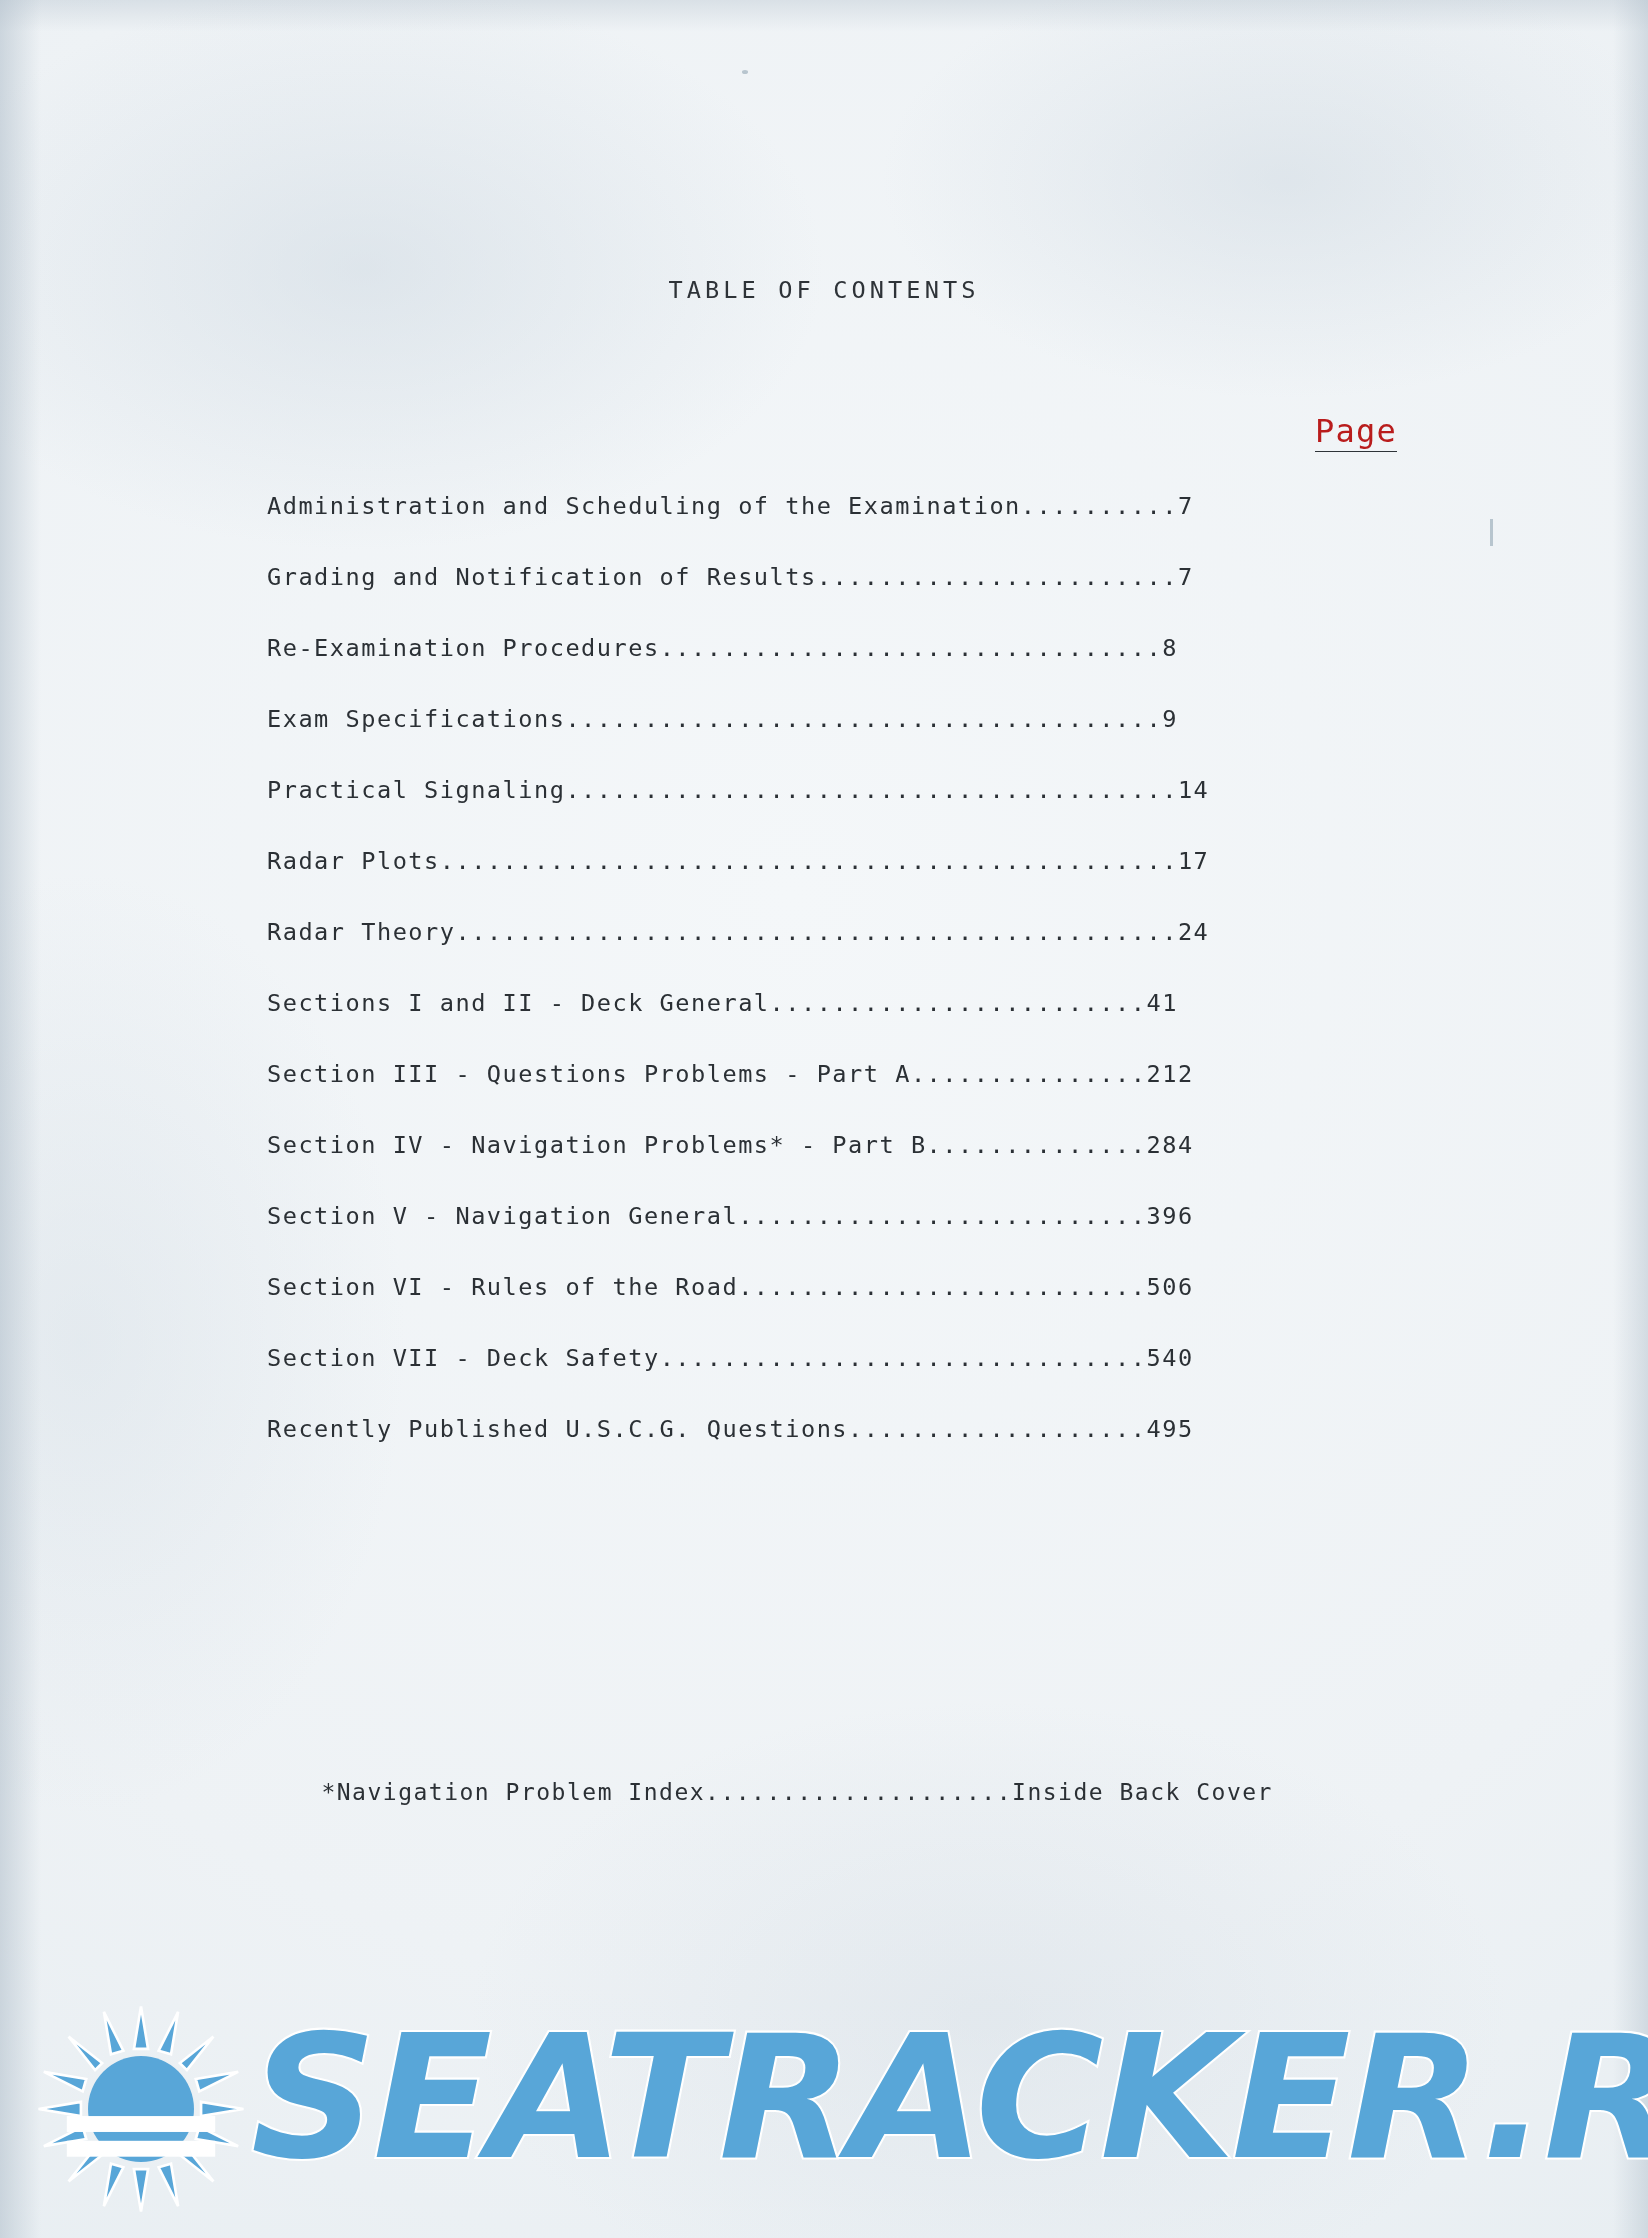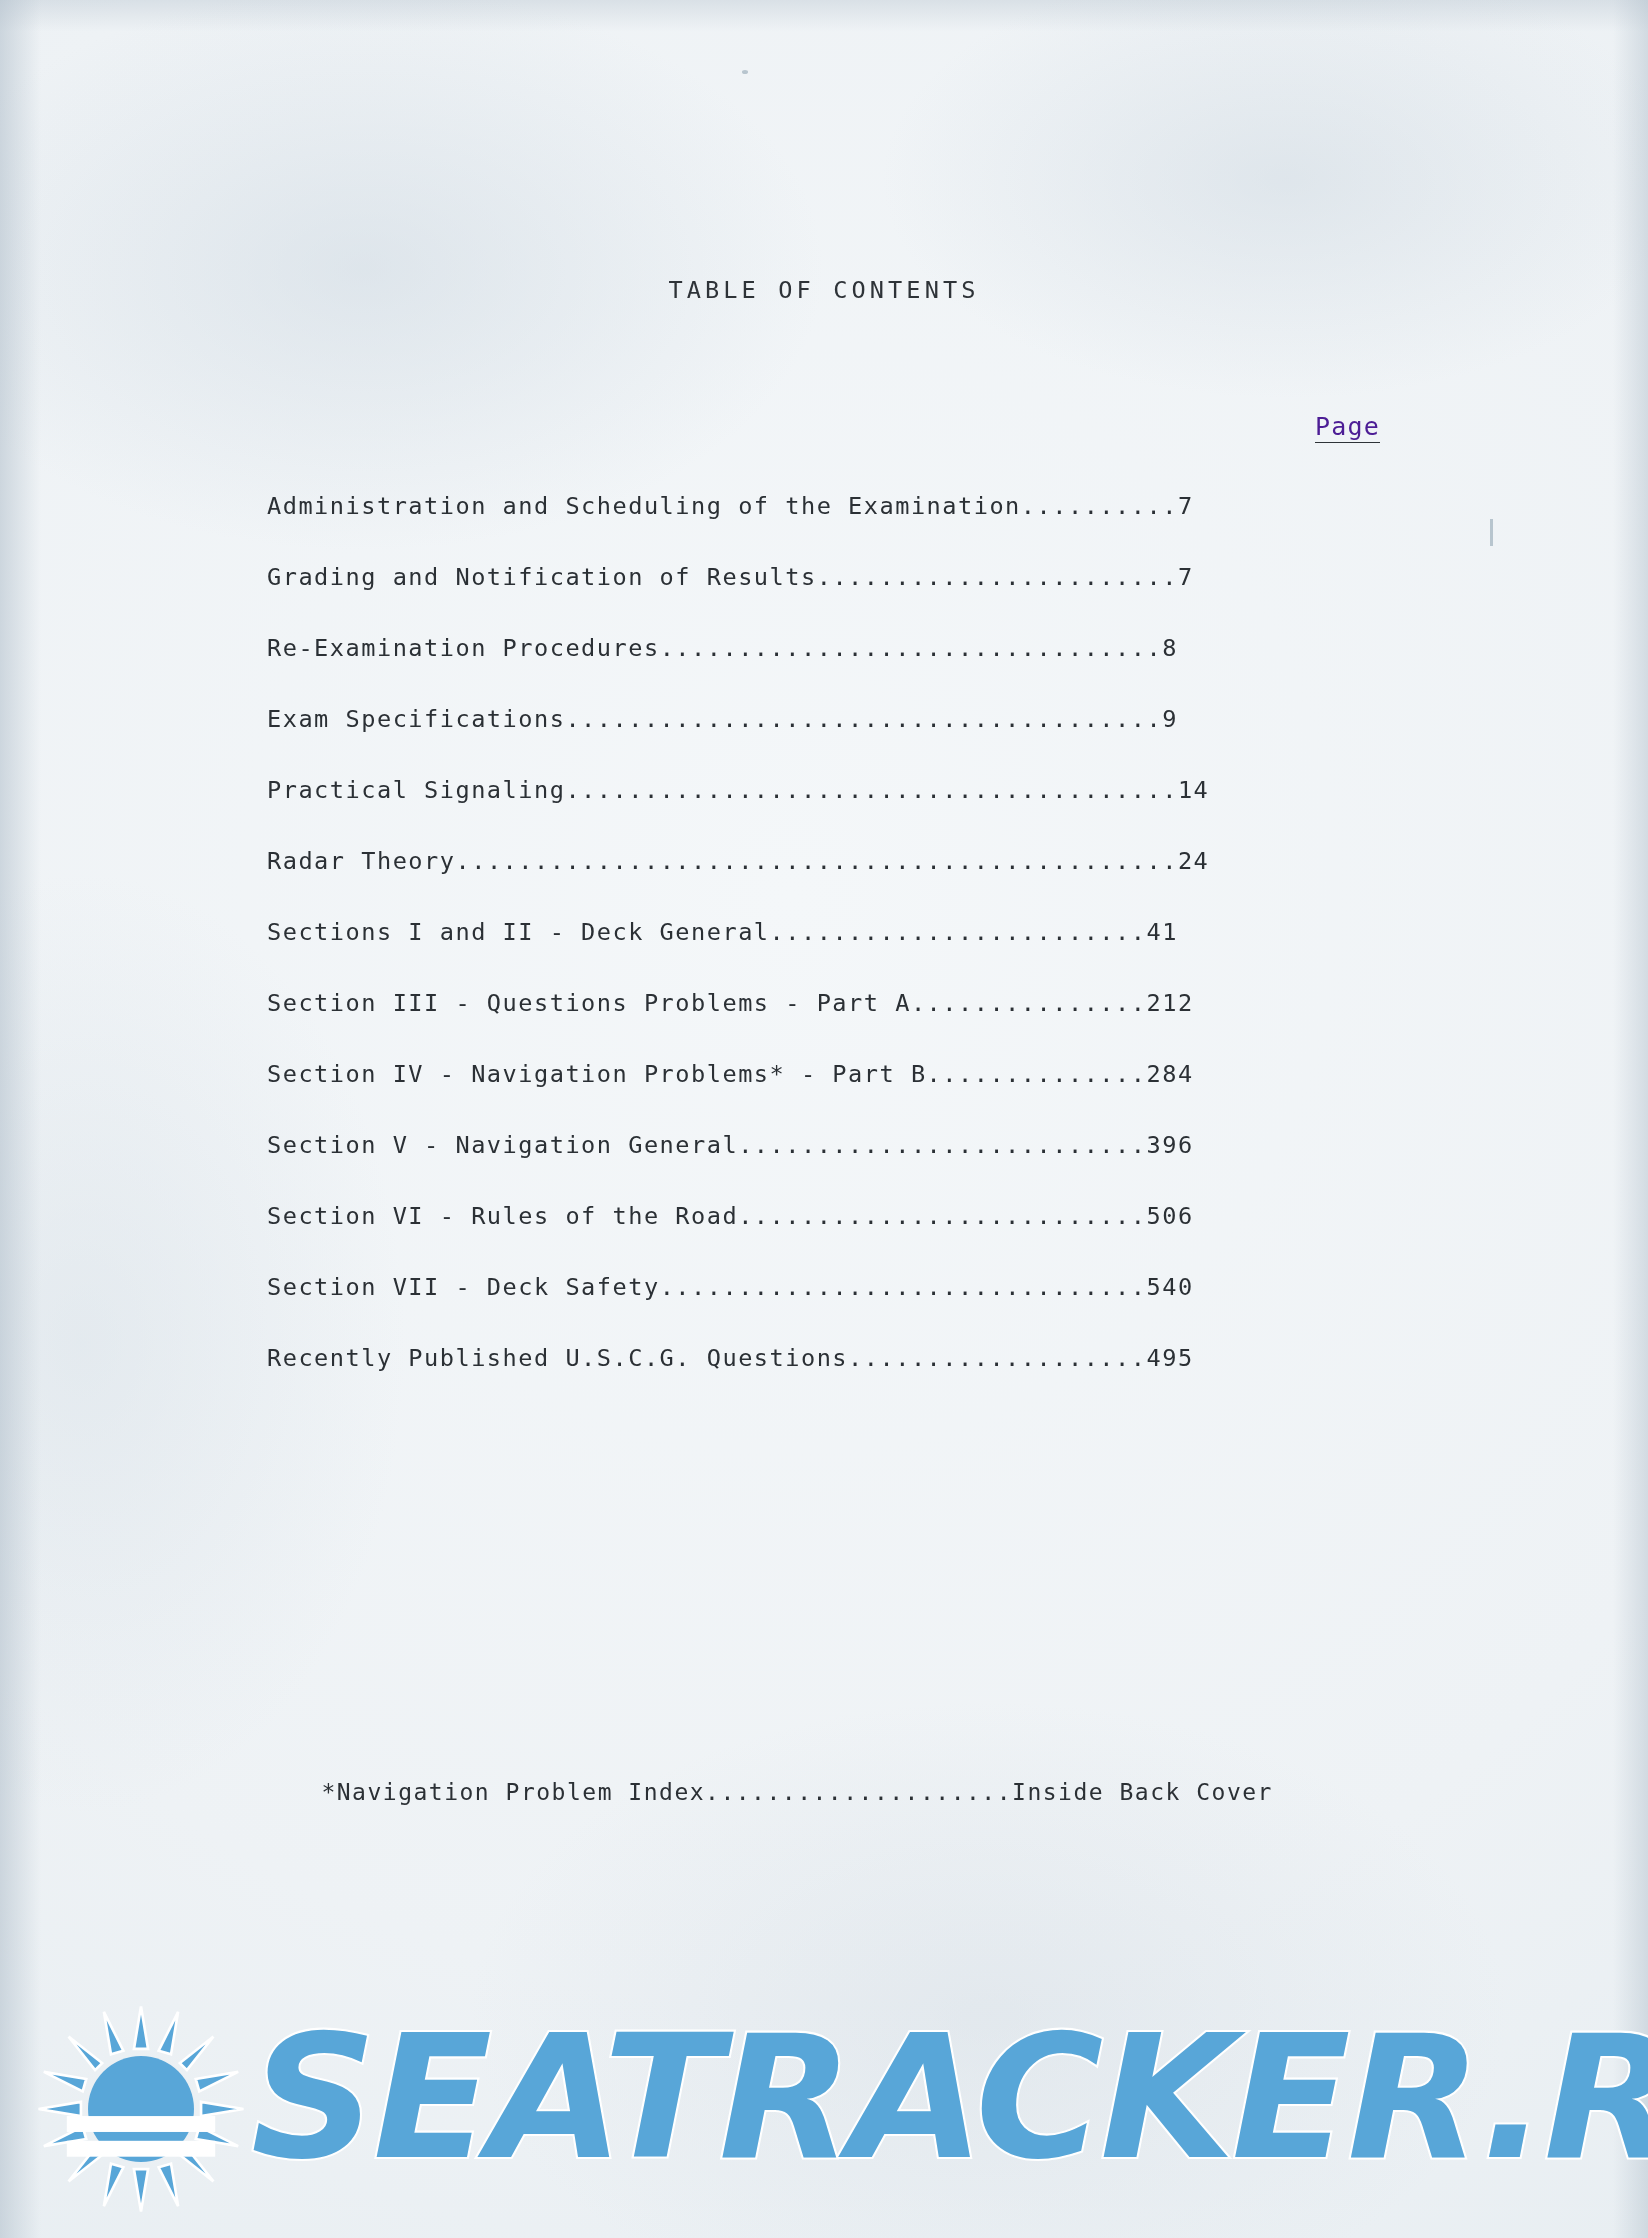--- a/index.html
+++ b/index.html
@@ -62,23 +62,23 @@
     text-align: center;
     font-size: 23.6px;
     letter-spacing: 4.1px;
     color: #2e3338;
   }
 
   .page-col-header {
     position: absolute;
     left: 1315px;
     top: 412px;
-    font-size: 25px;
+    font-size: 32px;
     letter-spacing: 1.2px;
-    color: #4c1d95;
+    color: #b91c1c;
     border-bottom: 1.8px solid #2e3338;
     padding-bottom: 1.2px;
   }
 
   .toc {
     position: absolute;
     left: 267px;
     top: 478px;
     width: 1121px;
   }
@@ -163,20 +163,21 @@
   <div class="doc-title">TABLE OF CONTENTS</div>
 
   <div class="page-col-header">Page</div>
 
   <div class="toc" id="toc-list">
       <div class="toc-row"><div class="line"><span class="label">Administration and Scheduling of the Examination</span><span class="dots">..........</span><span class="pageno">7</span></div></div>
       <div class="toc-row"><div class="line"><span class="label">Grading and Notification of Results</span><span class="dots">.......................</span><span class="pageno">7</span></div></div>
       <div class="toc-row"><div class="line"><span class="label">Re-Examination Procedures</span><span class="dots">................................</span><span class="pageno">8</span></div></div>
       <div class="toc-row"><div class="line"><span class="label">Exam Specifications</span><span class="dots">......................................</span><span class="pageno">9</span></div></div>
       <div class="toc-row"><div class="line"><span class="label">Practical Signaling</span><span class="dots">.......................................</span><span class="pageno">14</span></div></div>
+      <div class="toc-row"><div class="line"><span class="label">Radar Plots</span><span class="dots">...............................................</span><span class="pageno">17</span></div></div>
       <div class="toc-row"><div class="line"><span class="label">Radar Theory</span><span class="dots">..............................................</span><span class="pageno">24</span></div></div>
       <div class="toc-row"><div class="line"><span class="label">Sections I and II - Deck General</span><span class="dots">........................</span><span class="pageno">41</span></div></div>
       <div class="toc-row"><div class="line"><span class="label">Section III - Questions Problems - Part A</span><span class="dots">...............</span><span class="pageno">212</span></div></div>
       <div class="toc-row"><div class="line"><span class="label">Section IV - Navigation Problems* - Part B</span><span class="dots">..............</span><span class="pageno">284</span></div></div>
       <div class="toc-row"><div class="line"><span class="label">Section V - Navigation General</span><span class="dots">..........................</span><span class="pageno">396</span></div></div>
       <div class="toc-row"><div class="line"><span class="label">Section VI - Rules of the Road</span><span class="dots">..........................</span><span class="pageno">506</span></div></div>
       <div class="toc-row"><div class="line"><span class="label">Section VII - Deck Safety</span><span class="dots">...............................</span><span class="pageno">540</span></div></div>
       <div class="toc-row"><div class="line"><span class="label">Recently Published U.S.C.G. Questions</span><span class="dots">...................</span><span class="pageno">495</span></div></div>
     </div>
 

